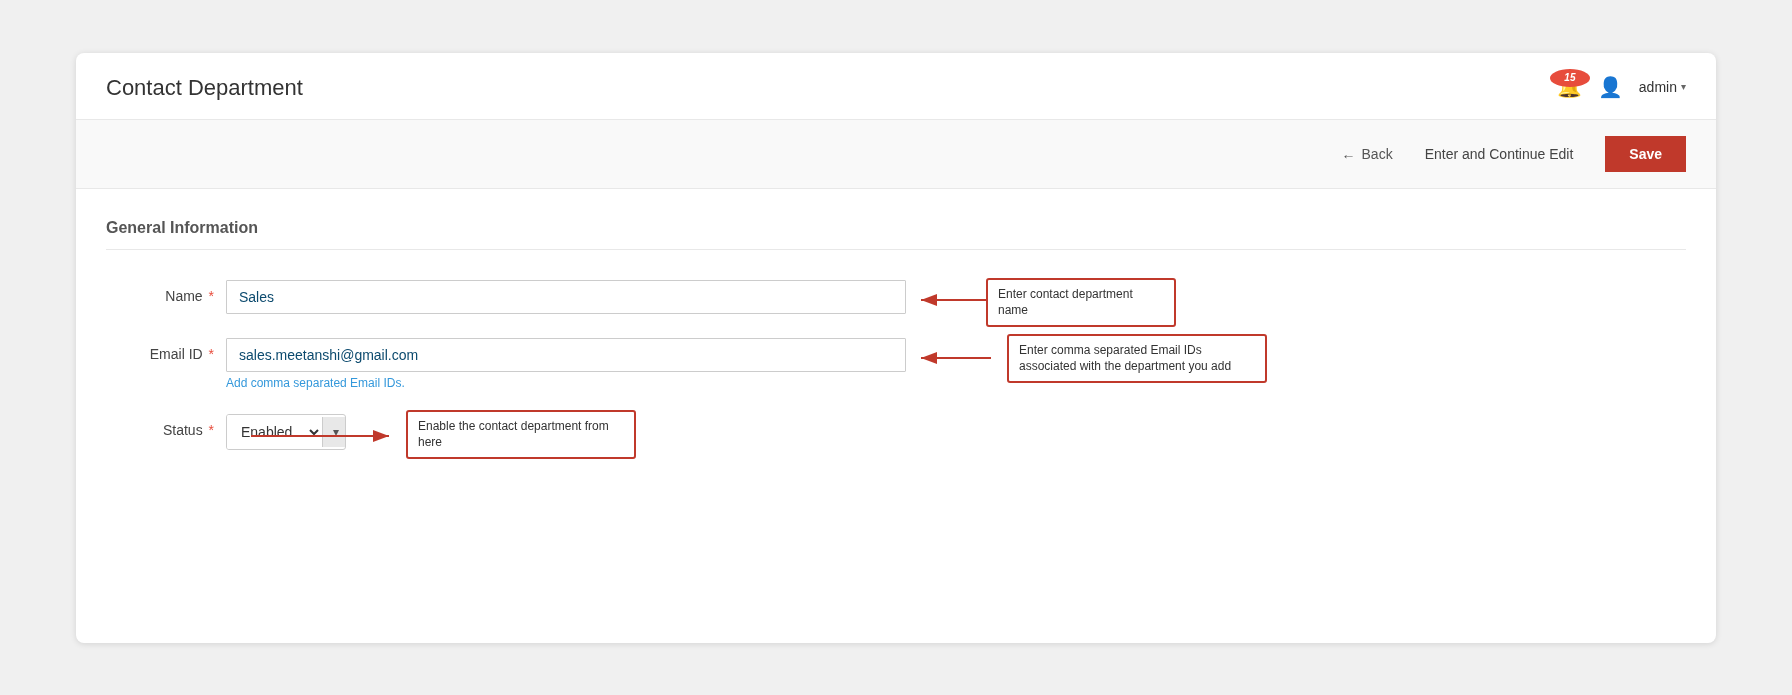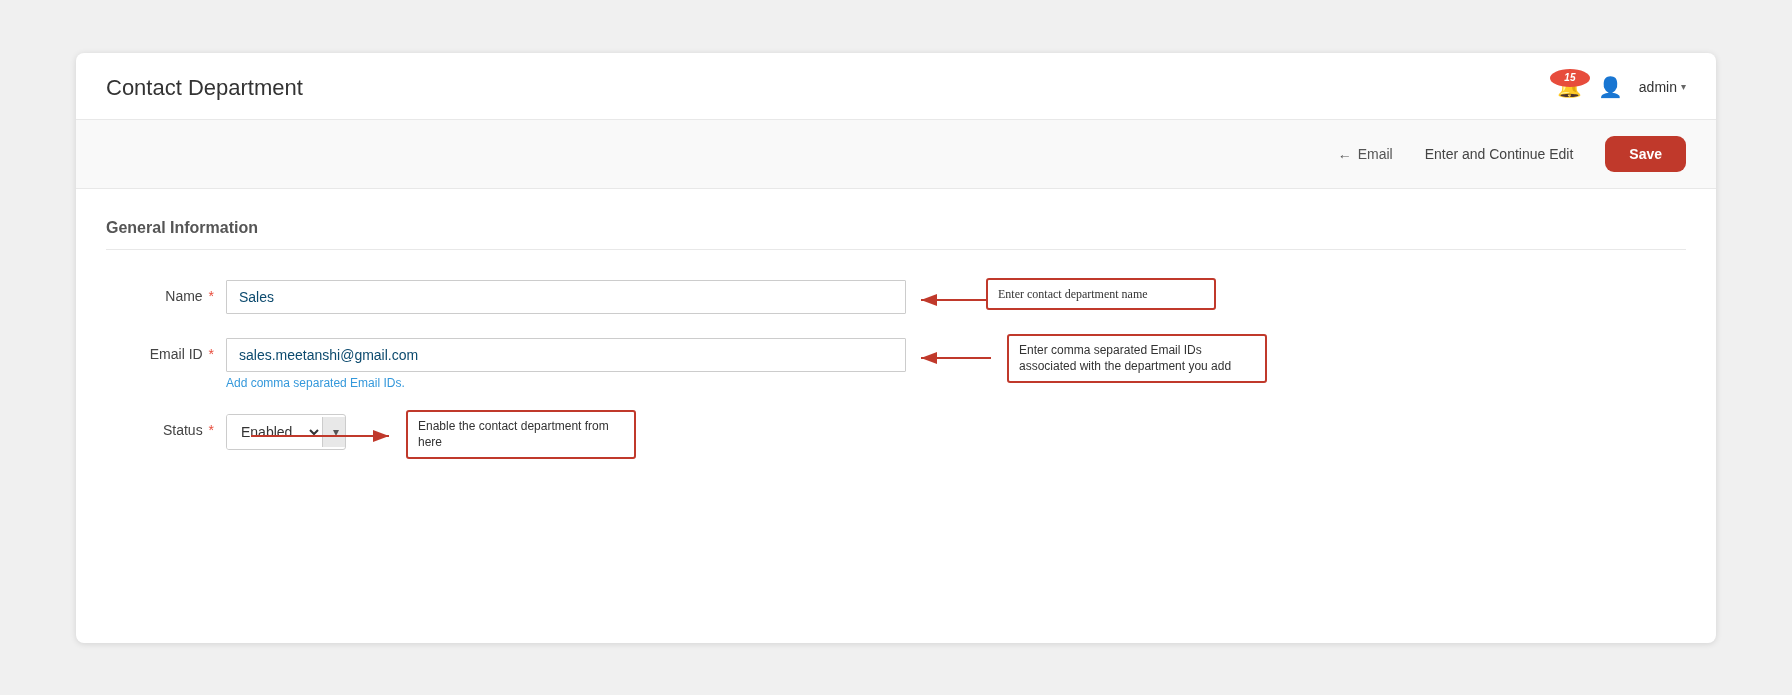--- a/index.html
+++ b/index.html
@@ -106,21 +106,21 @@
       border: none;
       color: #444;
       font-size: 14px;
       cursor: pointer;
       padding: 8px 12px;
     }
     .save-btn {
       background: #c0392b;
       color: #fff;
       border: none;
-      border-radius: 9px;
+      border-radius: 0;
       padding: 10px 24px;
       font-size: 14px;
       font-weight: 600;
       cursor: pointer;
     }
     
     .content {
       padding: 30px 30px 40px 30px;
     }
     .section-title {
@@ -238,21 +238,21 @@
       <div class="admin-dropdown">
         <span>admin</span>
         <span class="arrow">▾</span>
       </div>
     </div>
   </div>
 
   <div class="toolbar">
     <button class="back-btn">
       <span>←</span>
-      <span>Email</span>
+      <span>Back</span>
     </button>
     <button class="save-continue-btn">Enter and Continue Edit</button>
     <button class="save-btn">Save</button>
   </div>
 
   <div class="content">
     <div class="section-title">General Information</div>
 
     <div class="form-area">
 
@@ -267,21 +267,21 @@
 
         <svg class="arrow-svg" width="90" height="30" style="position:absolute; left:805px; top:5px;">
           <defs>
             <marker id="arrowhead1" markerWidth="8" markerHeight="6" refX="8" refY="3" orient="auto">
               <polygon points="0 0, 8 3, 0 6" fill="#c0392b"></polygon>
             </marker>
           </defs>
           <path d="M80,15 Q40,15 10,15" stroke="#c0392b" stroke-width="2" fill="none" marker-end="url(#arrowhead1)"></path>
         </svg>
 
-        <div class="annotation-box" style="position:absolute; left:880px; top:-2px; width:230px;font-family:Liberation Serif, serif;">
+        <div class="annotation-box" style="position:absolute; left:880px; top:-2px; width:190px;">
           <span>Enter contact department name</span>
         </div>
       </div>
 
       <div class="form-row annotated-row" style="position:relative;">
         <label class="form-label">
           <span>Email ID</span>
           <span class="required-star">*</span>
         </label>
         <div class="form-field-wrap">

